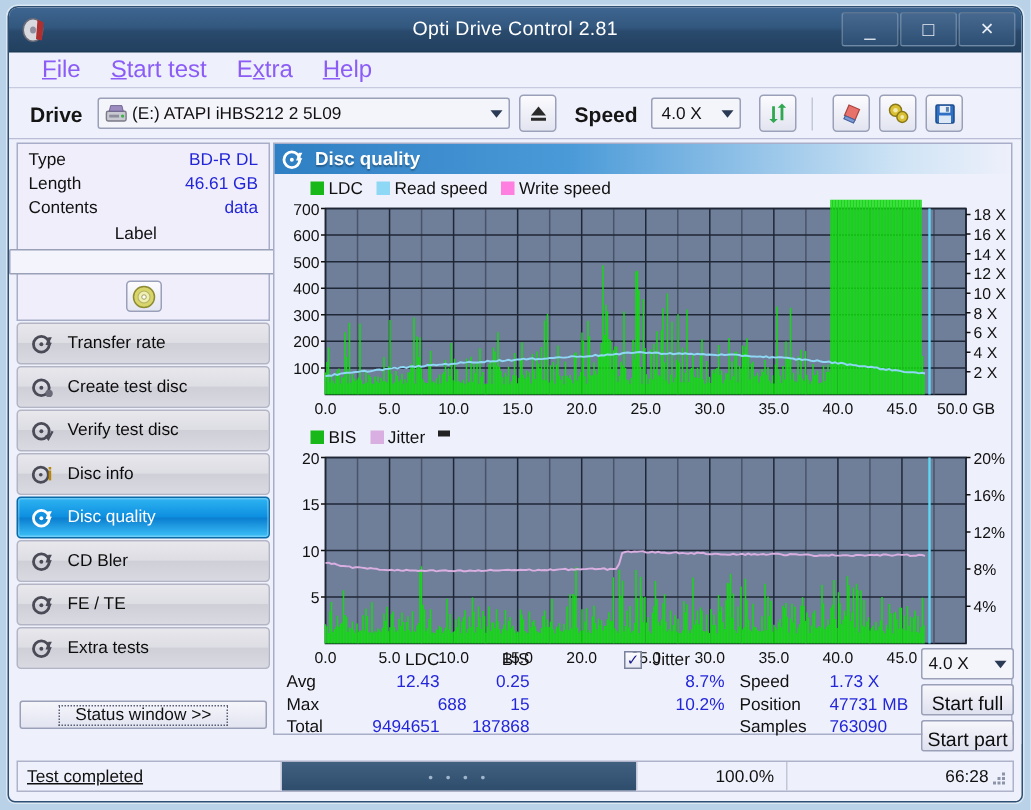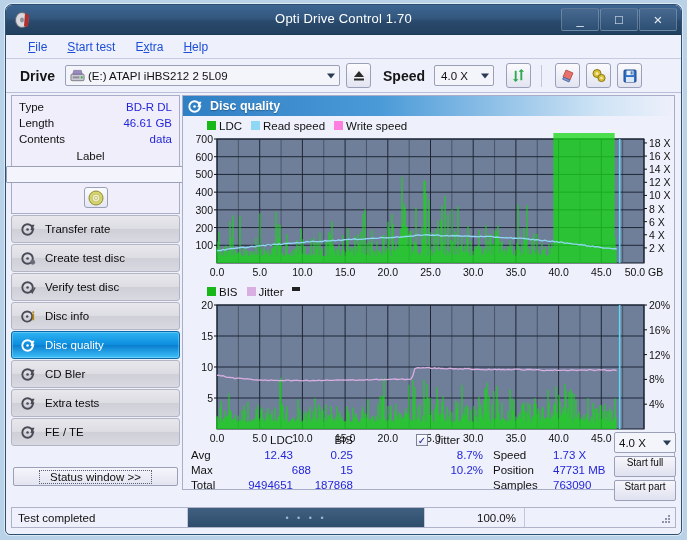--- a/index.html
+++ b/index.html
@@ -37,21 +37,21 @@
     background: linear-gradient(to bottom,#47698f,#2d4f74);
     color:#e8eef5; font-size:13px; line-height:21px; text-align:center;
     border-radius:2px;
   }
   .winbtn.close { font-size:15px; }
   
   #menubar {
     height:24px; background:#eef0fb; border-bottom:1px solid #c7cbe0;
     display:flex; align-items:center; padding-left:22px; gap:20px;
   }
-  #menubar .mi { font-size:12px; color:#1d4ed8; }
+  #menubar .mi { font-size:16px; color:#8b5cf6; }
   #menubar .mi u { text-decoration:underline; }
   
   #toolbar {
     height:34px; background:#eef0fb; border-bottom:1px solid #b9bed6;
     display:flex; align-items:center; padding:0 8px 0 14px; gap:6px;
   }
   .tb-label { font-size:14px; font-weight:bold; color:#151515; }
   .combo {
     background:#f4f4fb; border:1px solid #9aa0b8;
     height:21px; display:flex; align-items:center; position:relative;
@@ -134,49 +134,49 @@
   .plotwrap { position:relative; }
   
   #stats { position:absolute; left:0; right:0; top:336px; height:62px; font-size:11.5px; }
   #stats .k { color:#111; }
   #stats .v { color:#2326d8; }
   .chk { width:12px;height:12px;border:1px solid #7b829c;background:linear-gradient(to bottom,#fdfdff,#e7e9f3);
     display:inline-flex;align-items:center;justify-content:center;font-size:10px;color:#15158f;}
   .minibtn {
     border:1px solid #9aa0b8;border-radius:2px;
     background:linear-gradient(to bottom,#f6f6fb,#dfe1ef);
-    font-size:10px;color:#0d0d0d;display:flex;align-items:flex-start;justify-content:center;
+    font-size:13px;color:#0d0d0d;display:flex;align-items:flex-end;justify-content:center;
   }
   
   #statusbar {
     position:absolute; left:5px; right:5px; bottom:6px; height:21px;
     background:#eef0fb; border:1px solid #aeb3ca;
     display:flex; align-items:center; font-size:11.5px; color:#111;
   }
   #statusbar .cell { height:100%; display:flex;align-items:center; }
-  #sb-text { width:175px; padding-left:6px; }
+  #sb-text { width:175px; padding-left:6px;text-decoration:underline; }
   #sb-prog { width:238px; position:relative; background:#e6e8f4; border-left:1px solid #c2c6d8;border-right:1px solid #c2c6d8;}
   #sb-prog .fill { position:absolute; left:0;top:0;bottom:0; background:linear-gradient(to bottom,#41607f,#2e4c6b); }
   #sb-prog .dots { position:absolute;left:0;right:0;top:50%;transform:translateY(-50%);text-align:center;color:#9fb6cc;letter-spacing:3px;font-size:9px;}
   #sb-pct { width:100px; justify-content:flex-end; padding-right:8px; border-right:1px solid #c2c6d8;}
   #sb-time { flex:1; justify-content:flex-end; padding-right:16px; }
   #grip { position:absolute; right:3px; bottom:2px; width:12px;height:12px; }
 </style>
 </head>
 <body>
 
 <div id="window">
 
   <div id="titlebar">
     <svg id="app-icon" viewBox="0 0 18 18">
       <ellipse cx="8" cy="9" rx="6.5" ry="7.5" fill="#d9d9e0" stroke="#6b6b78"></ellipse>
       <ellipse cx="8" cy="9" rx="2" ry="2.4" fill="#8f8f9e"></ellipse>
       <path d="M11 2 L15 4 L14 16 L10 15 Z" fill="#b03030"></path>
     </svg>
-    <div class="title">Opti Drive Control 1.70</div>
+    <div class="title">Opti Drive Control 2.81</div>
     <div class="winbtns">
       <div class="winbtn">_</div>
       <div class="winbtn">□</div>
       <div class="winbtn close">×</div>
     </div>
   </div>
 
   <div id="menubar">
     <div class="mi"><u>F</u>ile</div>
     <div class="mi"><u>S</u>tart test</div>
@@ -315,29 +315,29 @@
           <path d="M12 3 L14.5 3 L12.5 7 L14.5 7 L11 13 L12 8.5 L10 8.5 Z" fill="#4b4b57"></path>
         </svg>
         <span>CD Bler</span>
       </div>
       <div class="navitem">
         <svg class="ic" viewBox="0 0 16 16">
           <circle cx="7" cy="8" r="5.6" fill="none" stroke="#4b4b57" stroke-width="2"></circle>
           <circle cx="7" cy="8" r="1.4" fill="#4b4b57"></circle>
           <path d="M12 3 L14.5 3 L12.5 7 L14.5 7 L11 13 L12 8.5 L10 8.5 Z" fill="#4b4b57"></path>
         </svg>
-        <span>Extra tests</span>
+        <span>FE / TE</span>
       </div>
       <div class="navitem">
         <svg class="ic" viewBox="0 0 16 16">
           <circle cx="7" cy="8" r="5.6" fill="none" stroke="#4b4b57" stroke-width="2"></circle>
           <circle cx="7" cy="8" r="1.4" fill="#4b4b57"></circle>
           <path d="M12 3 L14.5 3 L12.5 7 L14.5 7 L11 13 L12 8.5 L10 8.5 Z" fill="#4b4b57"></path>
         </svg>
-        <span>FE / TE</span>
+        <span>Extra tests</span>
       </div>
 
       <div id="statusbtn">
         <span class="inner">Status window &gt;&gt;</span>
       </div>
     </div>
 
     <div id="right">
       <div id="dq-head">
         <svg width="15" height="15" viewBox="0 0 16 16">
@@ -1360,20 +1360,21 @@
     </div>
   </div>
 
   <div id="statusbar">
     <div class="cell" id="sb-text">Test completed</div>
     <div class="cell" id="sb-prog">
       <div class="fill" style="width: 100%;"></div>
       <div class="dots">• • • •</div>
     </div>
     <div class="cell" id="sb-pct">100.0%</div>
+    <div class="cell" id="sb-time">66:28</div>
     <svg id="grip" viewBox="0 0 12 12">
       <g fill="#8d93a8">
         <rect x="8" y="8" width="2" height="2"></rect>
           <rect x="5" y="8" width="2" height="2"></rect>
         <rect x="8" y="5" width="2" height="2"></rect>
           <rect x="2" y="8" width="2" height="2"></rect>
         <rect x="5" y="5" width="2" height="2"></rect>
           <rect x="8" y="2" width="2" height="2"></rect>
       </g>
     </svg>

